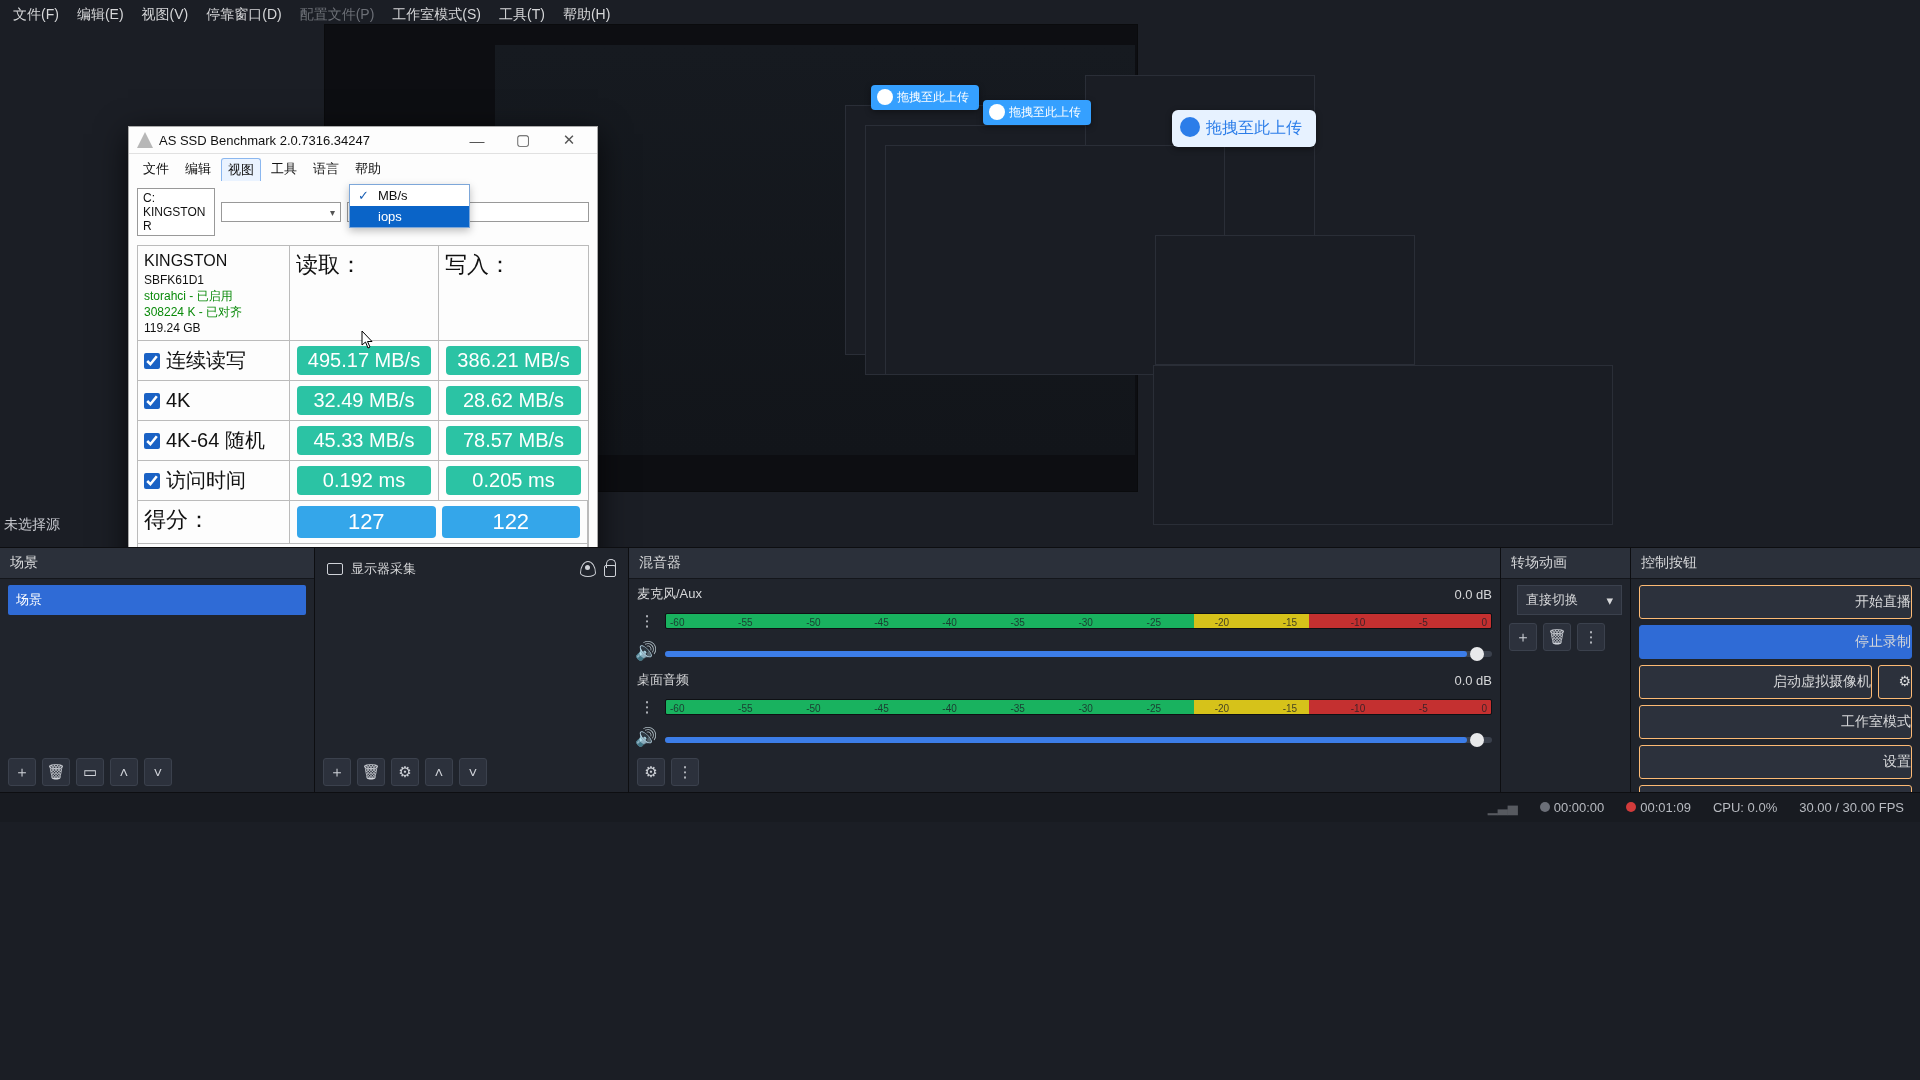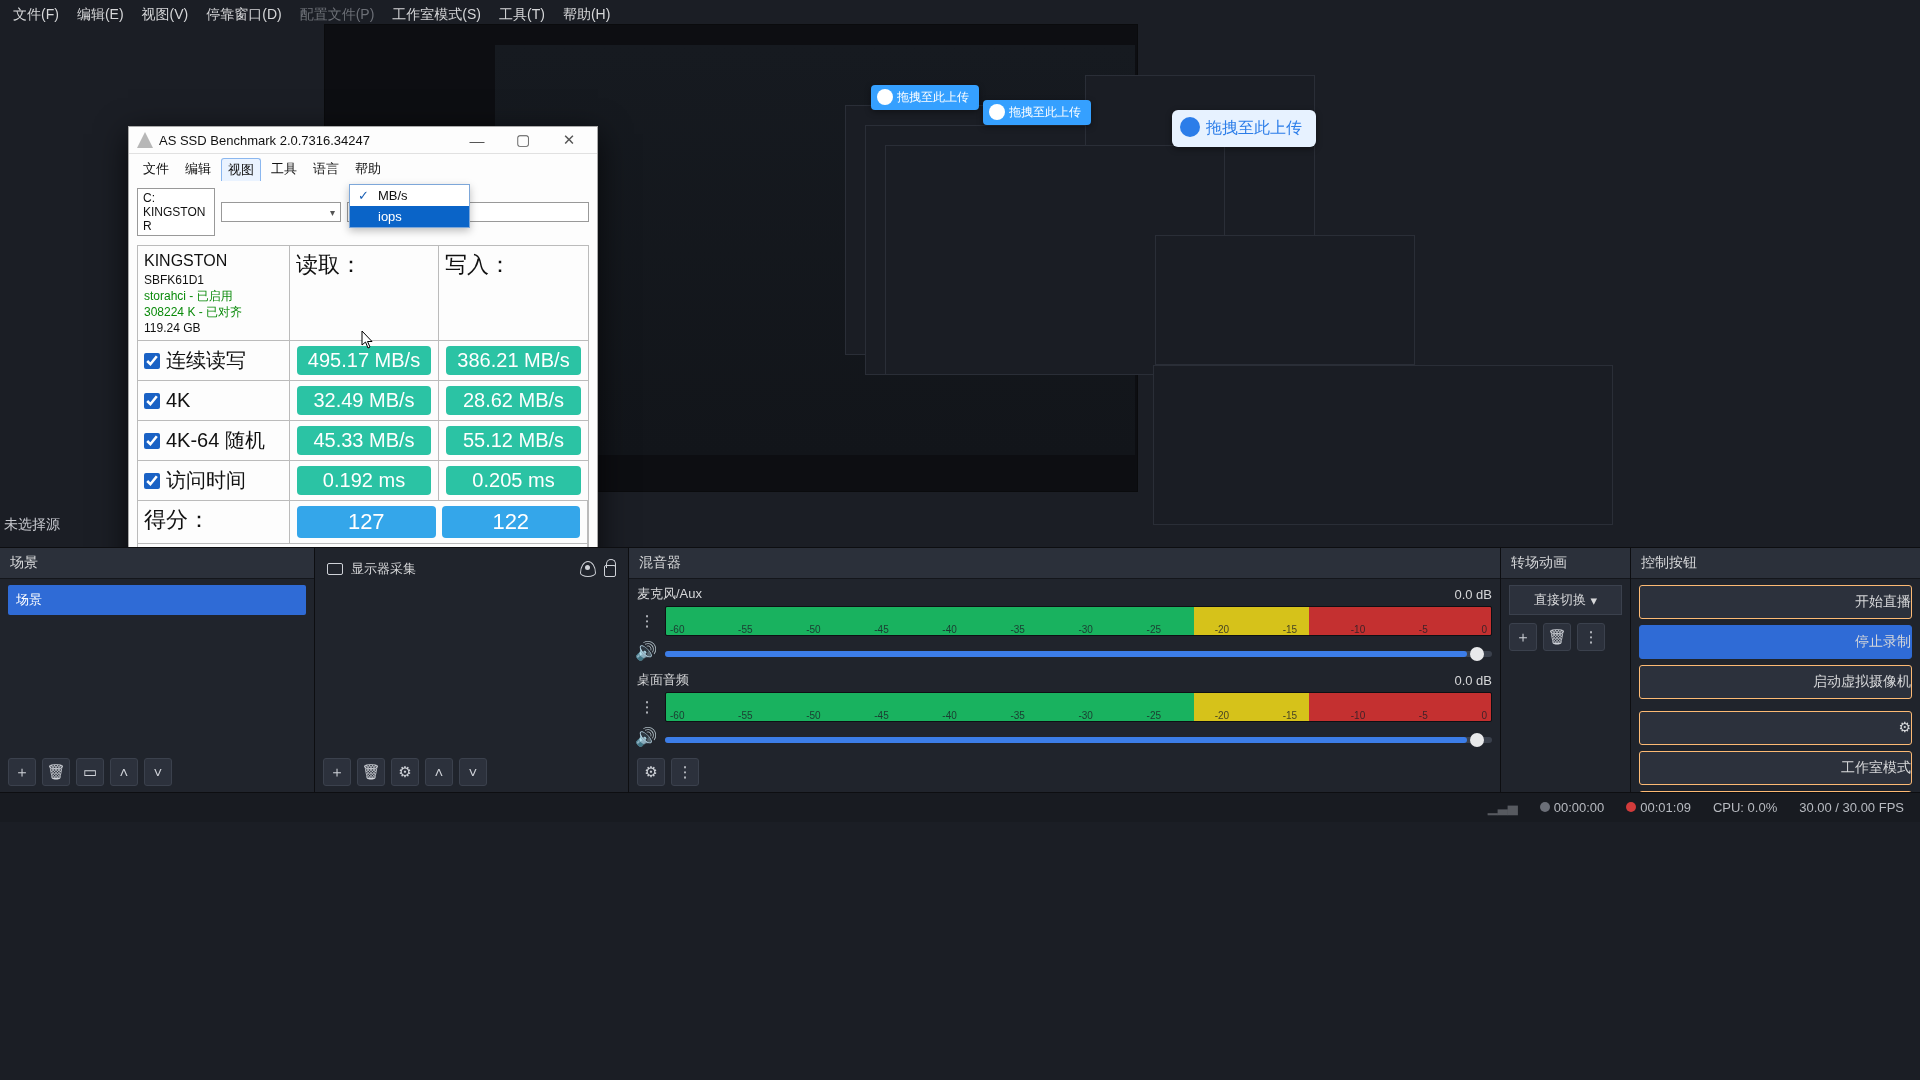--- a/index.html
+++ b/index.html
@@ -58,30 +58,30 @@
     .pane+.pane { border-left:1px solid #0d0e11;}
     .pane-h { background:#2b303a; padding:6px 10px; font-size:14px; border-bottom:1px solid #14161b;}
     .pane-b { flex:1; background:#20242c; padding:6px 8px; position:relative; overflow:hidden;}
     .scene-item { background:#2f6bd6; color:#fff; padding:6px 8px; border-radius:2px; font-size:13px;}
     .src-item { display:flex; align-items:center; gap:8px; padding:6px 4px; font-size:13px;}
     .src-item .mon{ width:16px; height:12px; border:1.5px solid #cfd2d8; border-radius:2px;}
     .pane-tb { display:flex; gap:6px; padding:6px 8px; background:#20242c;}
     .tbtn { width:28px; height:28px; background:#2c313c; border:1px solid #3b414d; border-radius:3px; display:flex; align-items:center; justify-content:center; color:#cfd2d8; font-size:15px;}
     .mixer-ch { margin-bottom:10px;}
     .mx-row { display:flex; align-items:center; justify-content:space-between; font-size:13px; margin-bottom:2px;}
-    .meter { height:30px; background:linear-gradient(to right,#19b25f 0 64%,#d6c21a 64% 78%,#c43030 78% 100%); border:1px solid #0e1014; border-radius:2px; position:relative;}
+    .meter { height:16px; background:linear-gradient(to right,#19b25f 0 64%,#d6c21a 64% 78%,#c43030 78% 100%); border:1px solid #0e1014; border-radius:2px; position:relative;}
     .meter .tick { position:absolute; inset:0; display:flex; justify-content:space-between; padding:0 4px; font-size:10px; color:#1b1e25cc; align-items:flex-end;}
     .slider { height:6px; background:#3b414d; border-radius:3px; margin-top:6px; position:relative;}
     .slider .fill { position:absolute; left:0; top:0; bottom:0; width:97%; background:#3c7de8; border-radius:3px;}
     .slider .knob { position:absolute; right:1%; top:-4px; width:14px; height:14px; background:#e8e9eb; border-radius:50%;}
     .trans-sel { display:flex; gap:6px; align-items:center;}
-    .trans-sel .sel { flex:1; background:#2c313c; border:1px solid #3b414d; padding:5px 24px; display:flex; justify-content:space-between; align-items:center; font-size:13px;}
+    .trans-sel .sel { flex:1; background:#2c313c; border:1px solid #3b414d; padding:5px 8px; display:flex; justify-content:space-between; align-items:center; font-size:13px;margin-left:8px;}
     .ctrl-btn { background:#2c313c; border:1px solid #fdba74; padding:7px 0; text-align:right; font-size:14px; border-radius:3px; margin-bottom:6px;}
     .ctrl-btn.primary { background:#2f6bd6; border-color:#2f6bd6;}
-    .ctrl-row { display:flex; gap:6px;flex-direction:column;}
+    .ctrl-row { display:flex; gap:6px;}
     .ctrl-row .ctrl-btn { flex:1;}
     .ctrl-row .gear { flex:0 0 34px;}
     
     .status { position:absolute; left:0; right:0; top:792px; height:30px; background:#181b21; border-top:1px solid #0d0e11; display:flex; align-items:center; justify-content:flex-end; gap:22px; padding:0 16px; font-size:13px; color:#b7bac0;}
     .status .dot { width:10px; height:10px; border-radius:50%; display:inline-block; margin-right:4px;}
     .eye{width:16px;height:16px;border:1.5px solid #cfd2d8;border-radius:60% 60% 60% 60% / 90% 90% 30% 30%;position:relative;}
     .eye::after{content:"";position:absolute;left:4px;top:3px;width:5px;height:5px;border-radius:50%;background:#cfd2d8;}
     .lock{width:12px;height:12px;border:1.5px solid #cfd2d8;border-radius:2px;position:relative;margin-top:4px;}
     .lock::before{content:"";position:absolute;left:1px;top:-7px;width:8px;height:8px;border:1.5px solid #cfd2d8;border-bottom:none;border-radius:5px 5px 0 0;}
     
@@ -194,21 +194,21 @@
         </div>
 
       <div class="lab">
           <input type="checkbox" checked="" style="">
           <span>4K-64 随机</span>
         </div>
       <div>
           <div class="val">45.33 MB/s</div>
         </div>
       <div>
-          <div class="val">55.12 MB/s</div>
+          <div class="val">78.57 MB/s</div>
         </div>
 
       <div class="lab">
           <input type="checkbox" checked="" style="">
           <span>访问时间</span>
         </div>
       <div>
           <div class="val">0.192 ms</div>
         </div>
       <div>

